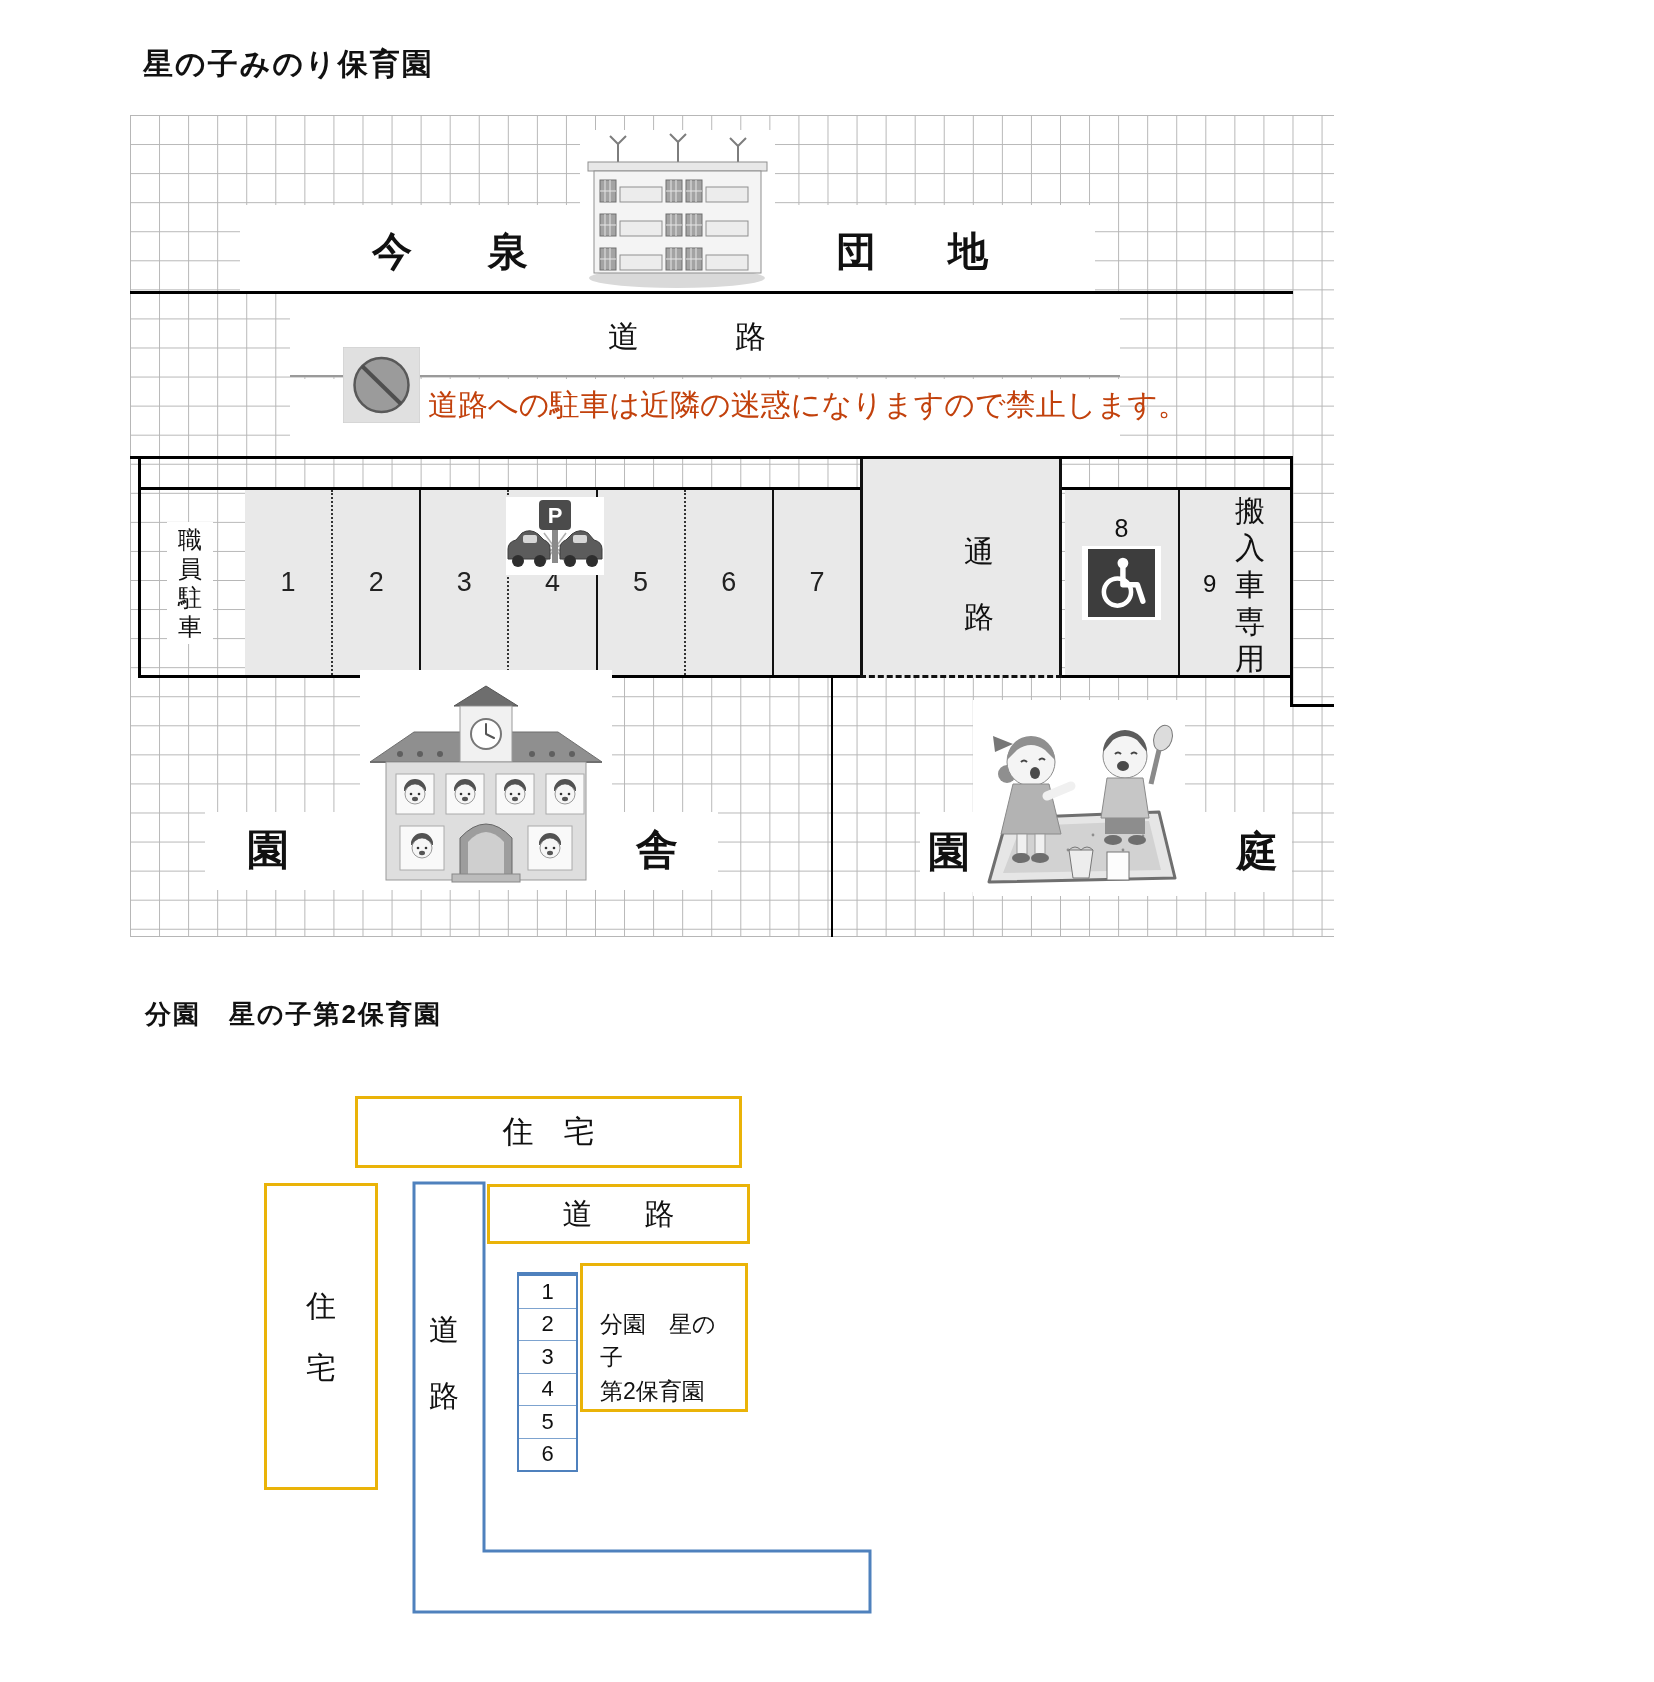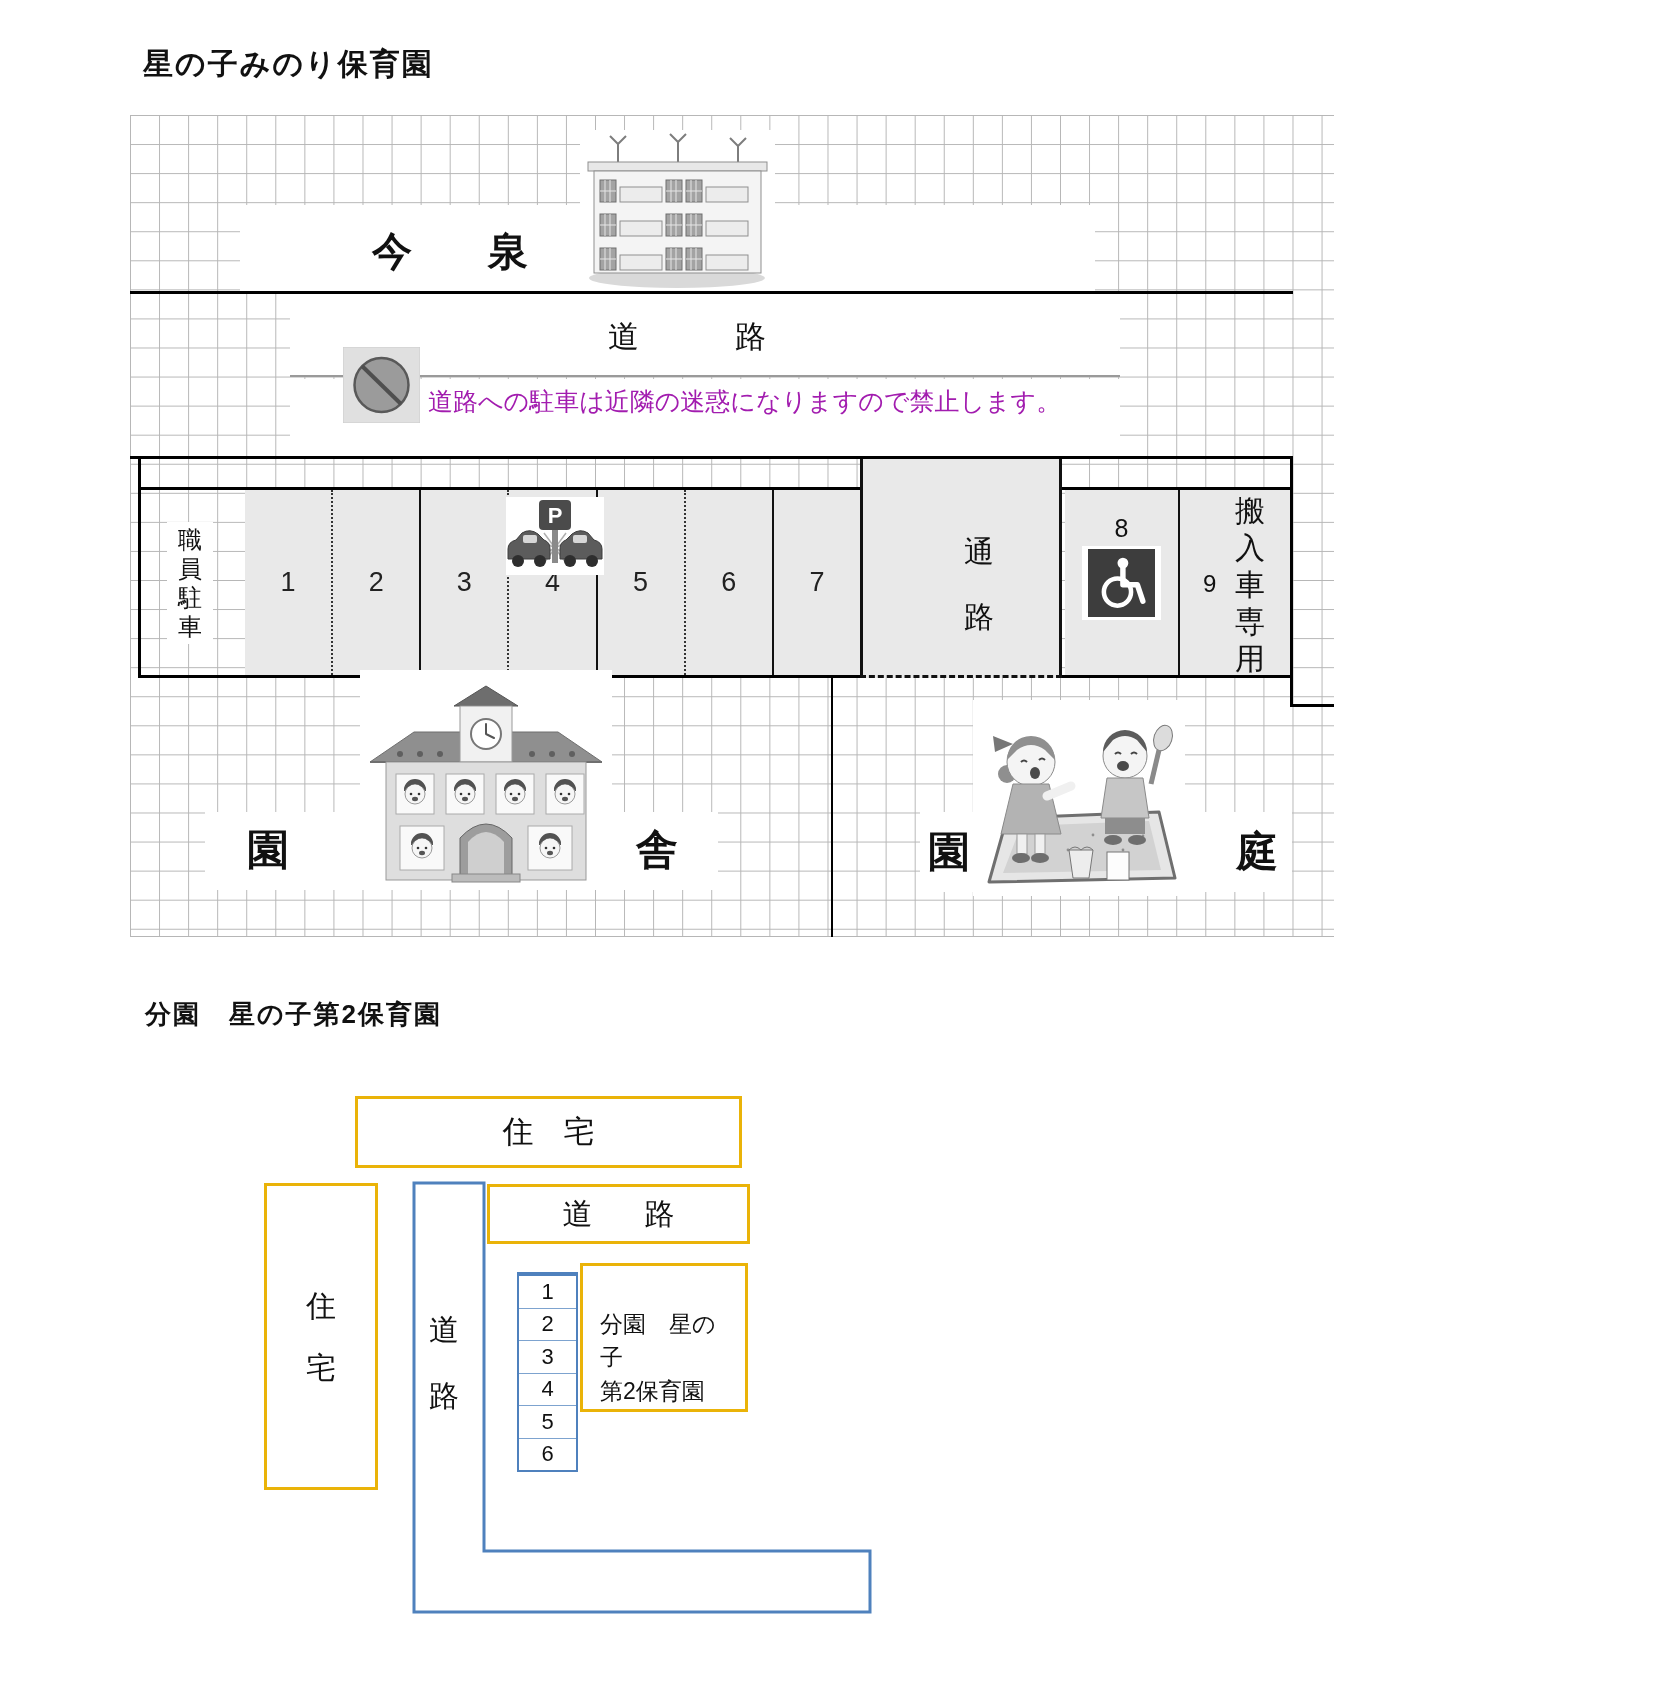--- a/index.html
+++ b/index.html
@@ -48,21 +48,21 @@
 
   
   .cjk-xl { font-size:40px; z-index:6; white-space:nowrap;font-weight:bold; }
   .t-danchi-left  { left:372px; top:224px; letter-spacing:76px; }
   .t-danchi-right { left:836px; top:224px; letter-spacing:72px; }
   .t-road { left:608px; top:316px; font-size:31px; letter-spacing:96px; z-index:6; white-space:nowrap; }
   .t-ensha-l { left:247px;  top:822px; font-size:42px; }
   .t-ensha-r { left:636px;  top:822px; font-size:42px; }
   .t-entei-l { left:928px;  top:824px; font-size:42px; }
   .t-entei-r { left:1236px; top:824px; font-size:42px; }
-  .notice-text { left:428px; top:385px; font-size:25px; z-index:6; white-space:nowrap; color:#a21caf; }
+  .notice-text { left:428px; top:385px; font-size:30px; z-index:6; white-space:nowrap; color:#c2410c; }
 
   
   .spots {
     left:245px; top:490px; width:615px; height:185px; background:#e9e9e9; z-index:2;
     display:flex;
   }
   .spot { flex:1; display:flex; align-items:center; justify-content:center; font-size:27px; color:#222; }
   .sep-dot { border-left:2px dotted #333; }
   .sep-sol { border-left:2px solid #111; }
 
@@ -127,20 +127,21 @@
 
   <div class="abs grid"></div>
 
   <div class="abs band band-danchi"></div>
   <div class="abs band band-road"></div>
   <div class="abs band band-notice"></div>
   <div class="abs band band-ensha"></div>
   <div class="abs band band-entei"></div>
 
   <div class="abs cjk-xl t-danchi-left">今泉</div>
+  <div class="abs cjk-xl t-danchi-right">団地</div>
   <div class="abs t-road">道路</div>
   <div class="abs notice-text">道路への駐車は近隣の迷惑になりますので禁止します。</div>
 
   <div class="abs img apt">
     <svg width="195" height="161" viewBox="0 0 195 161">
       <ellipse cx="97" cy="148" rx="88" ry="10" fill="#d9d9d9"></ellipse>
       <g stroke="#7d7d7d" stroke-width="2" fill="none">
         <path d="M38,32 V14 M30,6 L38,14 M46,6 L38,14"></path>
         <path d="M98,32 V12 M90,4 L98,12 M106,4 L98,12"></path>
         <path d="M158,32 V16 M150,8 L158,16 M166,8 L158,16"></path>

